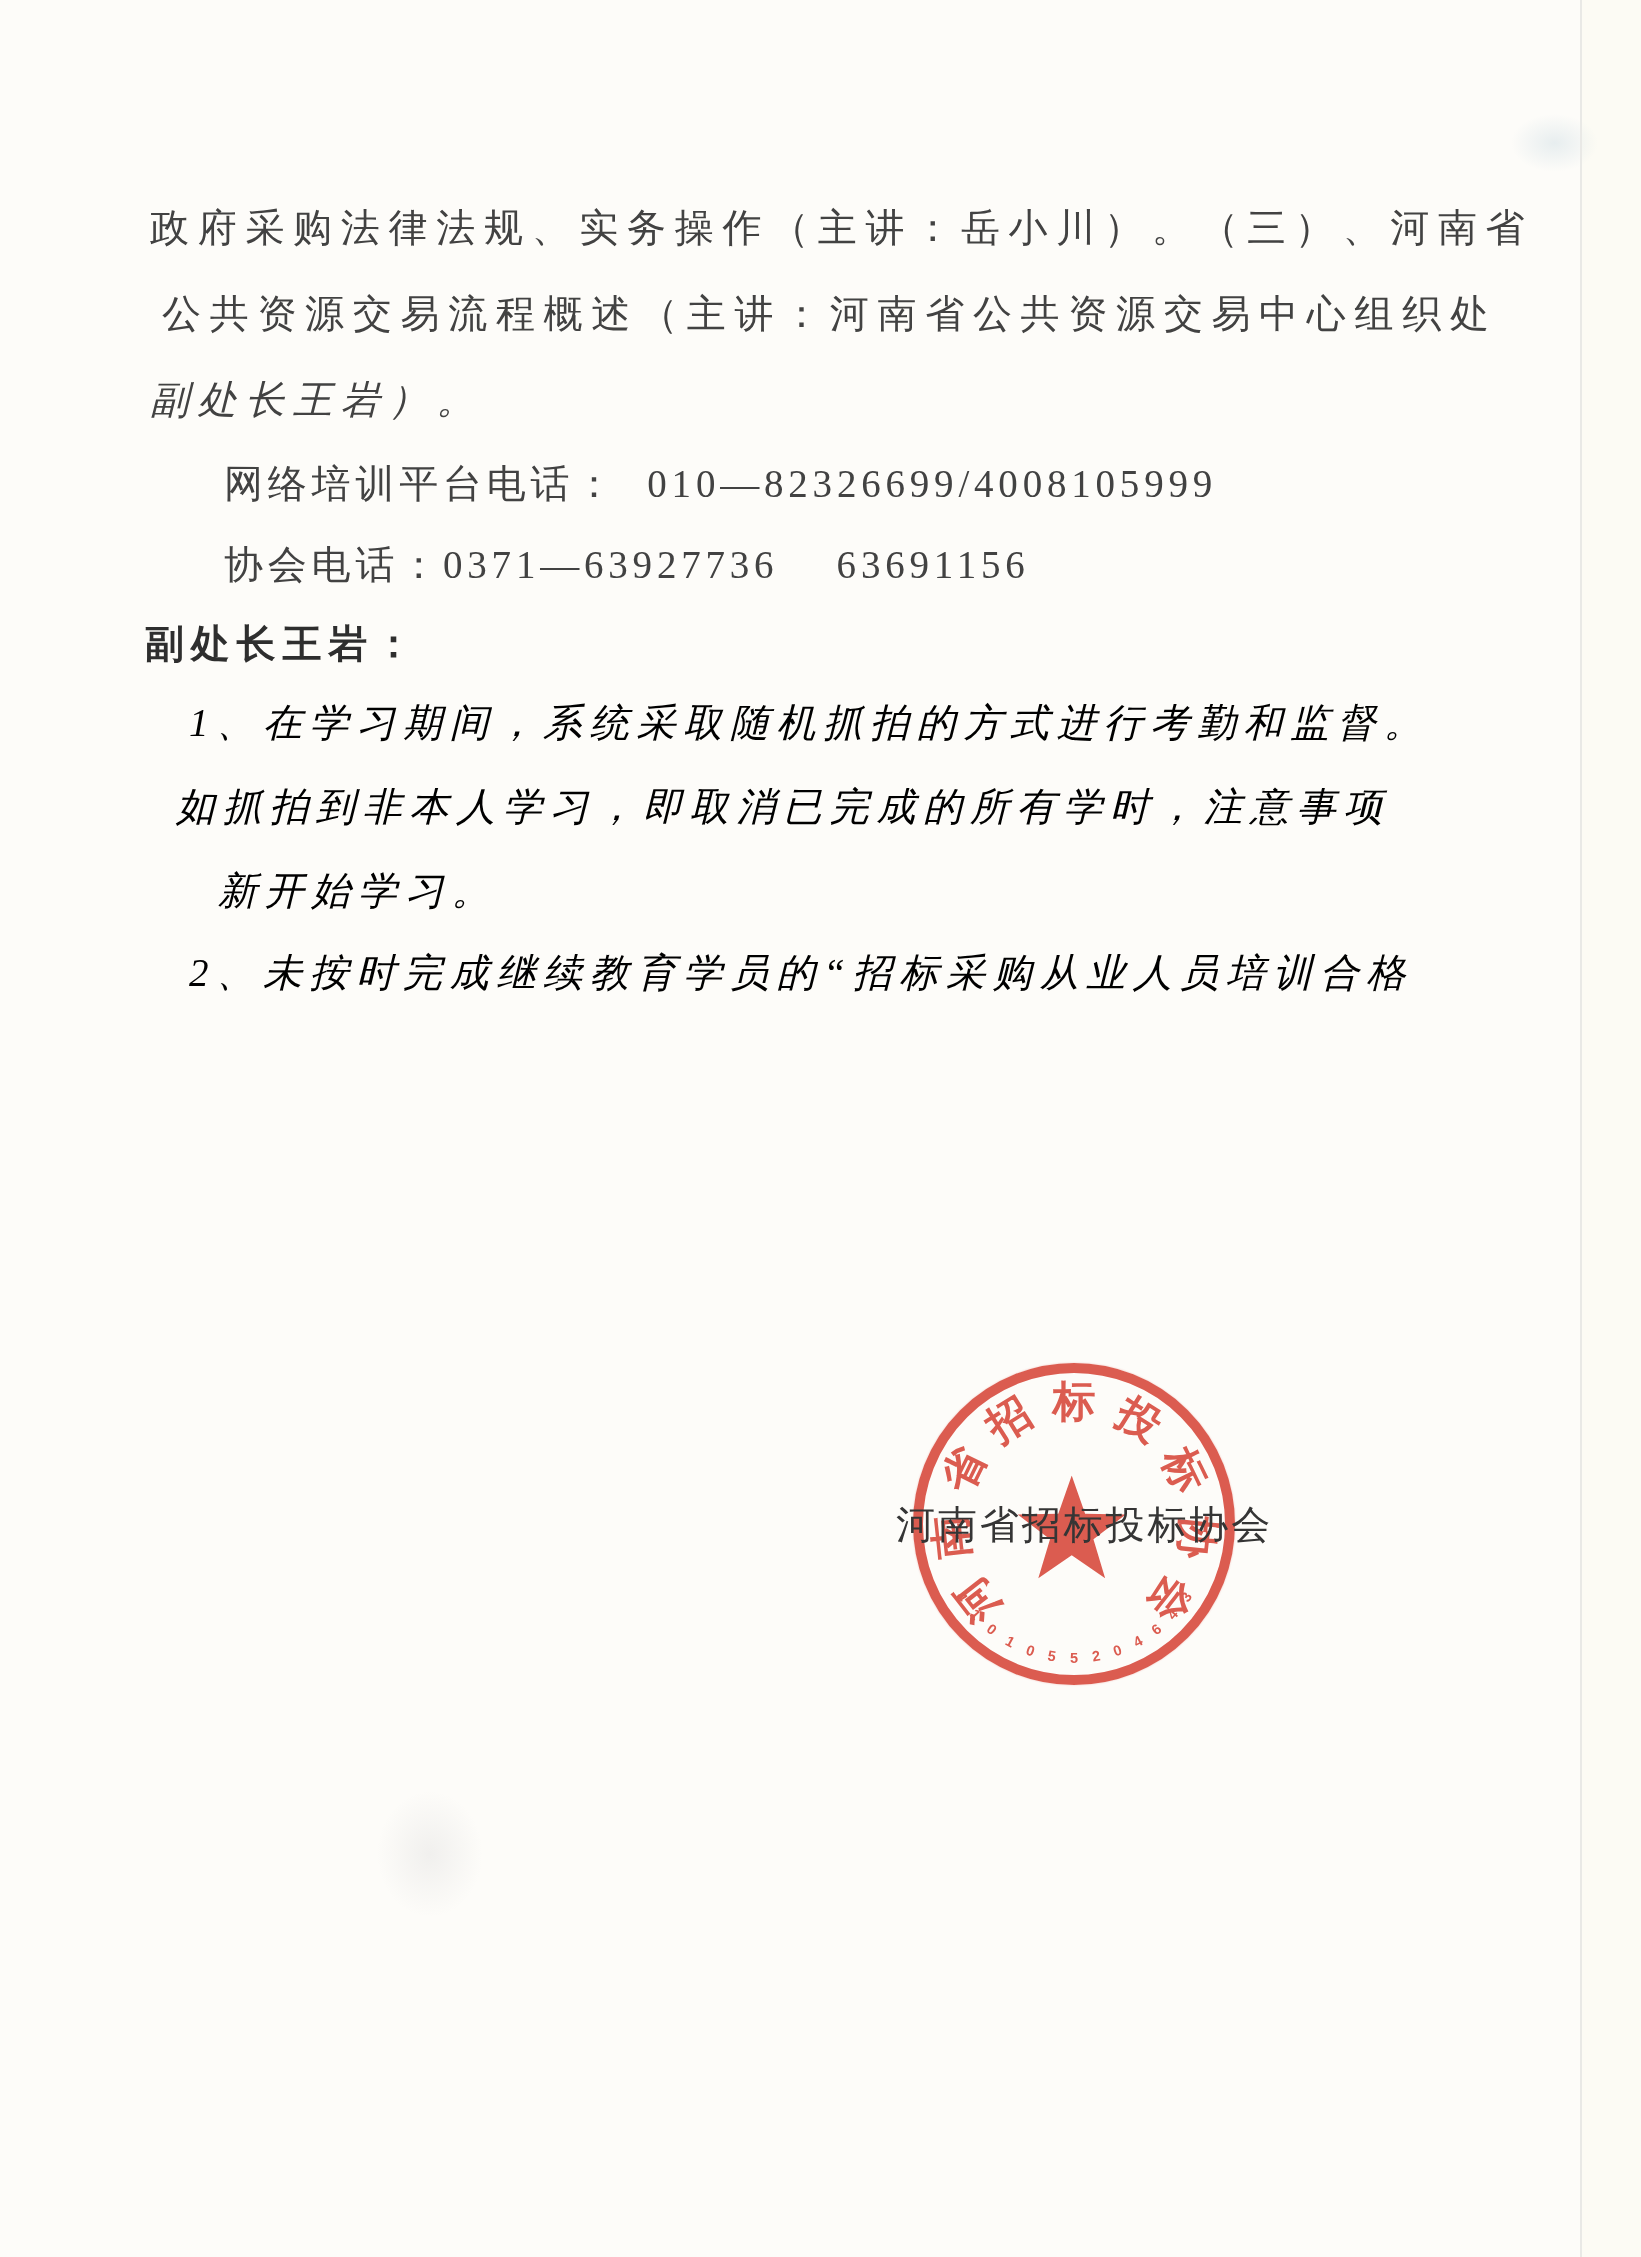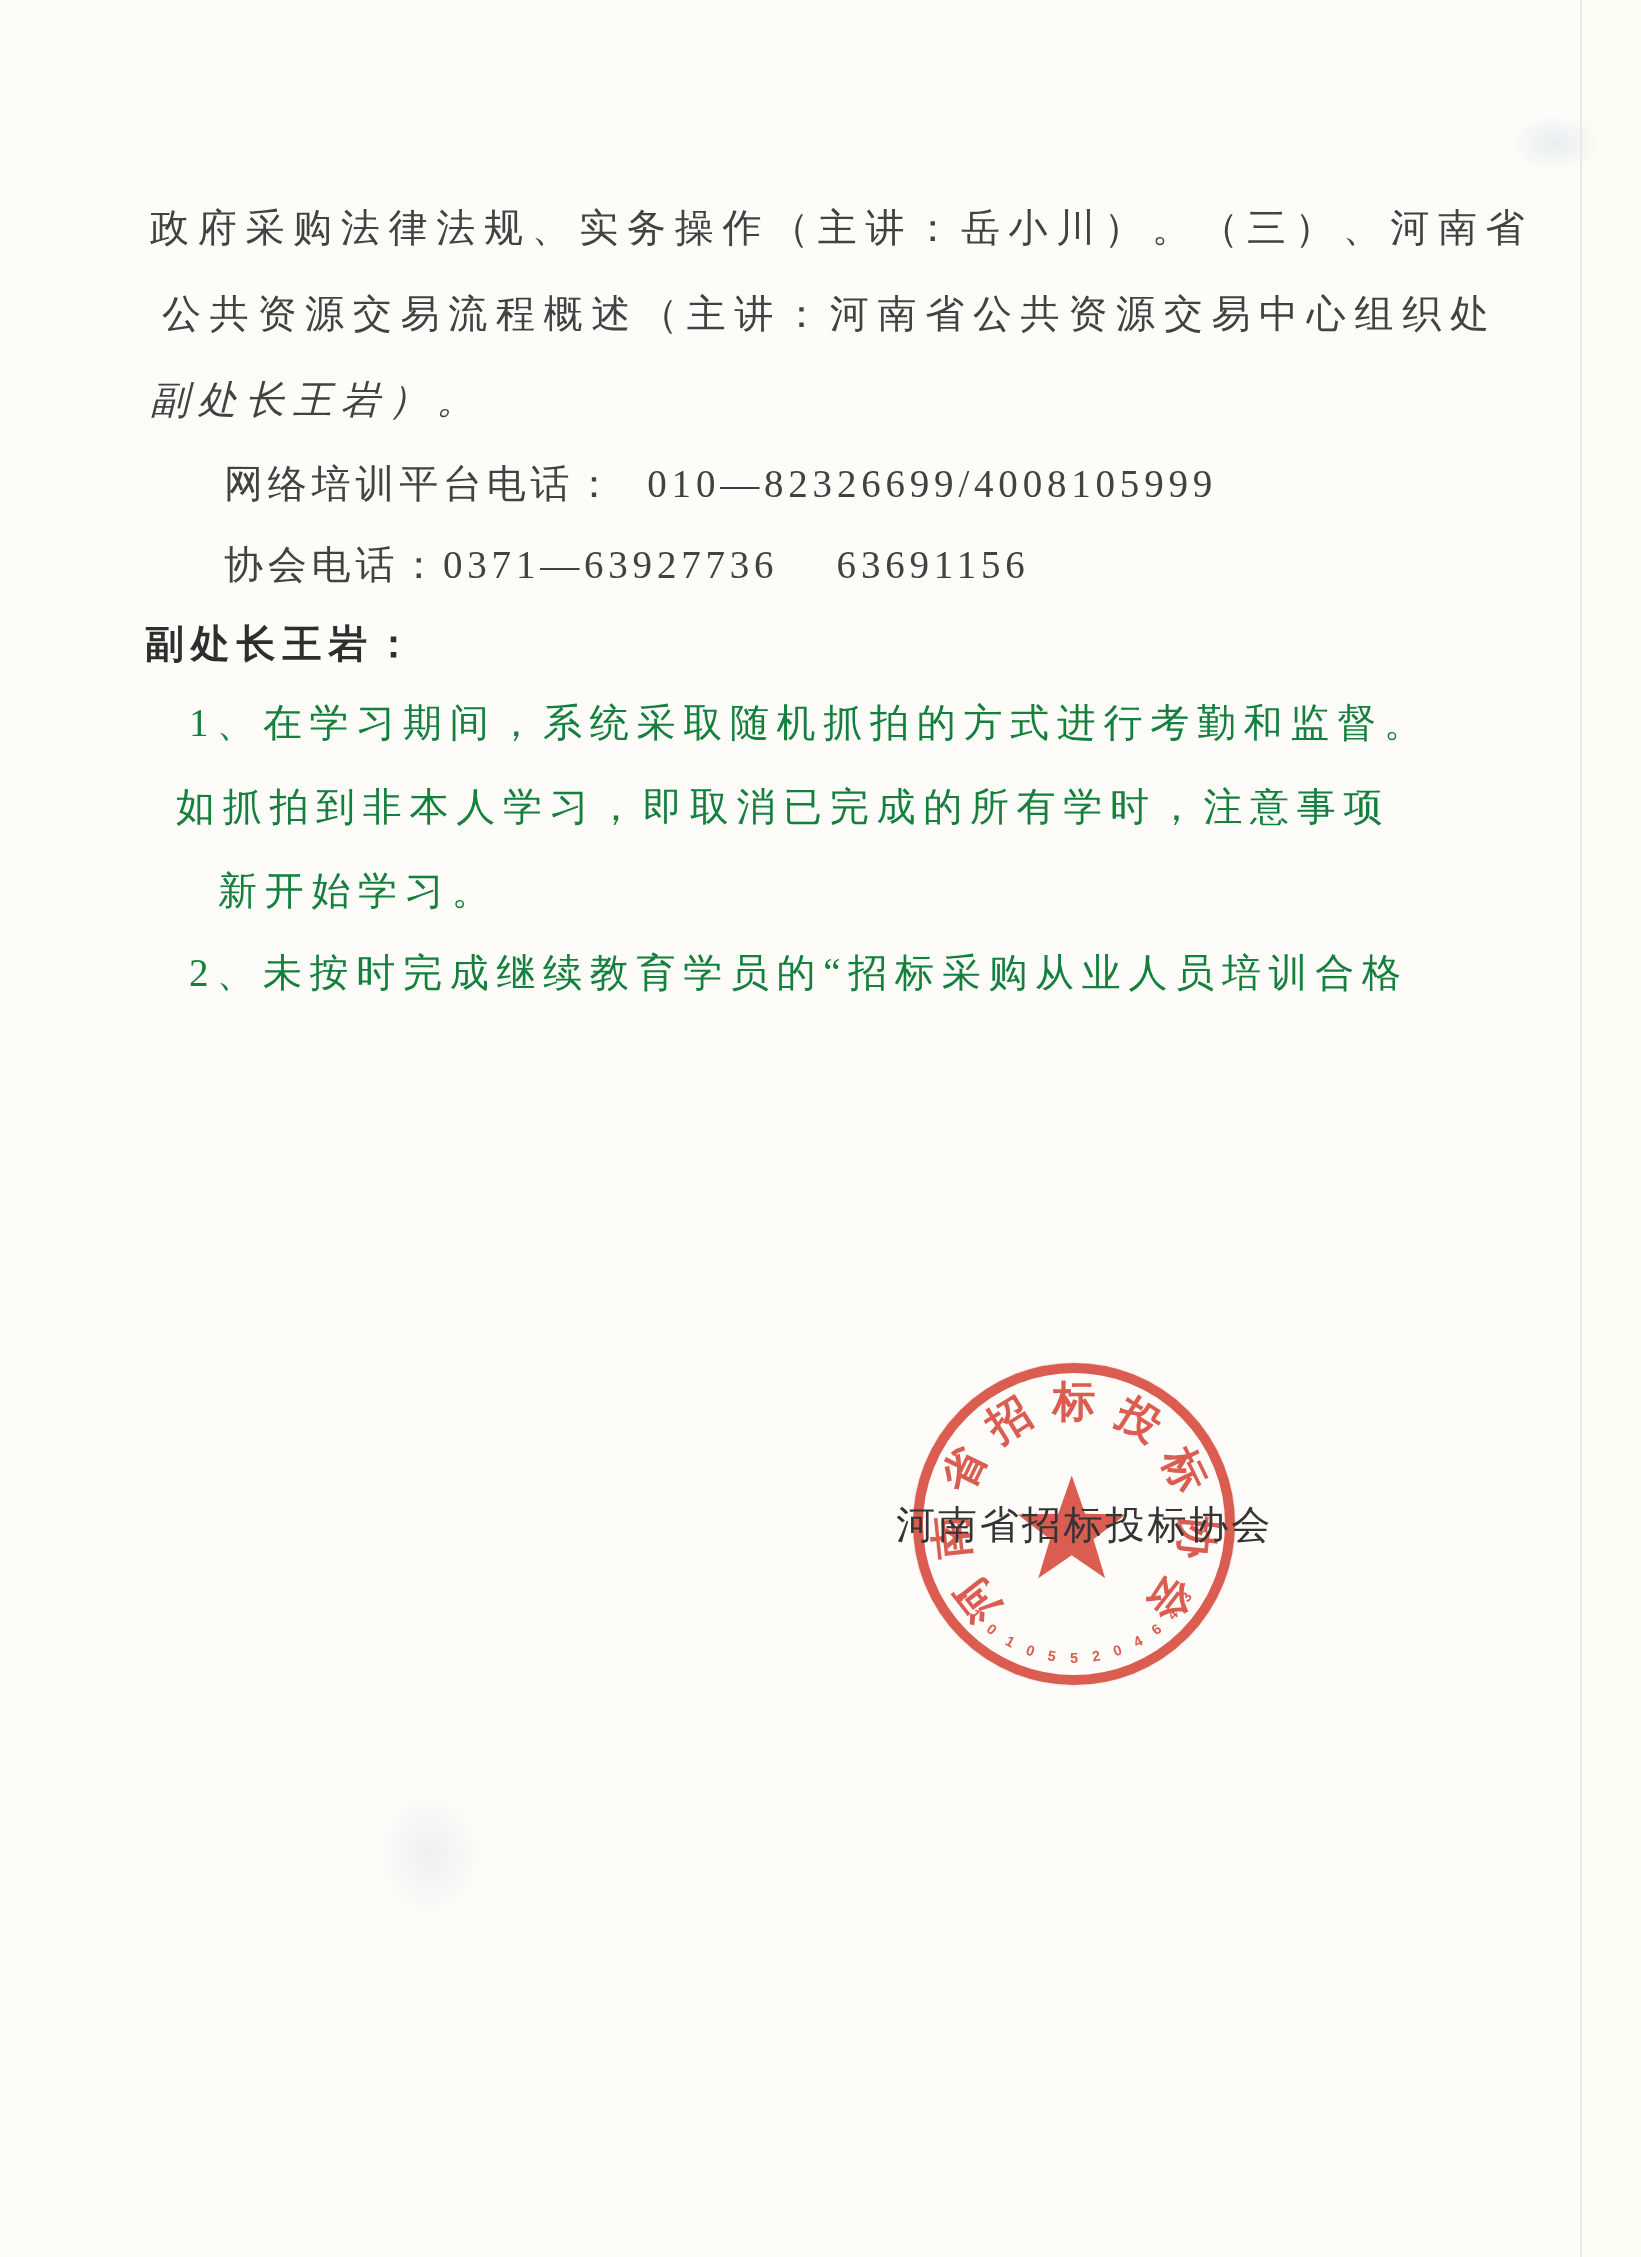--- a/index.html
+++ b/index.html
@@ -16,21 +16,21 @@
   .line {
     position: absolute;
     font-size: 39px;
     line-height: 1.15;
     letter-spacing: 8.7px;
     white-space: pre;
     color: #424242;
   }
   .contact { letter-spacing: 4.8px; }
   .heading { font-weight: bold; color: #2e2e2e; letter-spacing: 6.8px; }
-  .kaiti { letter-spacing: 7.7px; color: #15803d; }
+  .kaiti { font-style: italic; letter-spacing: 7.7px; color: #000000; }
   .sig {
     position: absolute;
     font-size: 39px;
     letter-spacing: 2.9px;
     white-space: pre;
     color: #353535;
     z-index: 3;
   }
   
   .seal {

